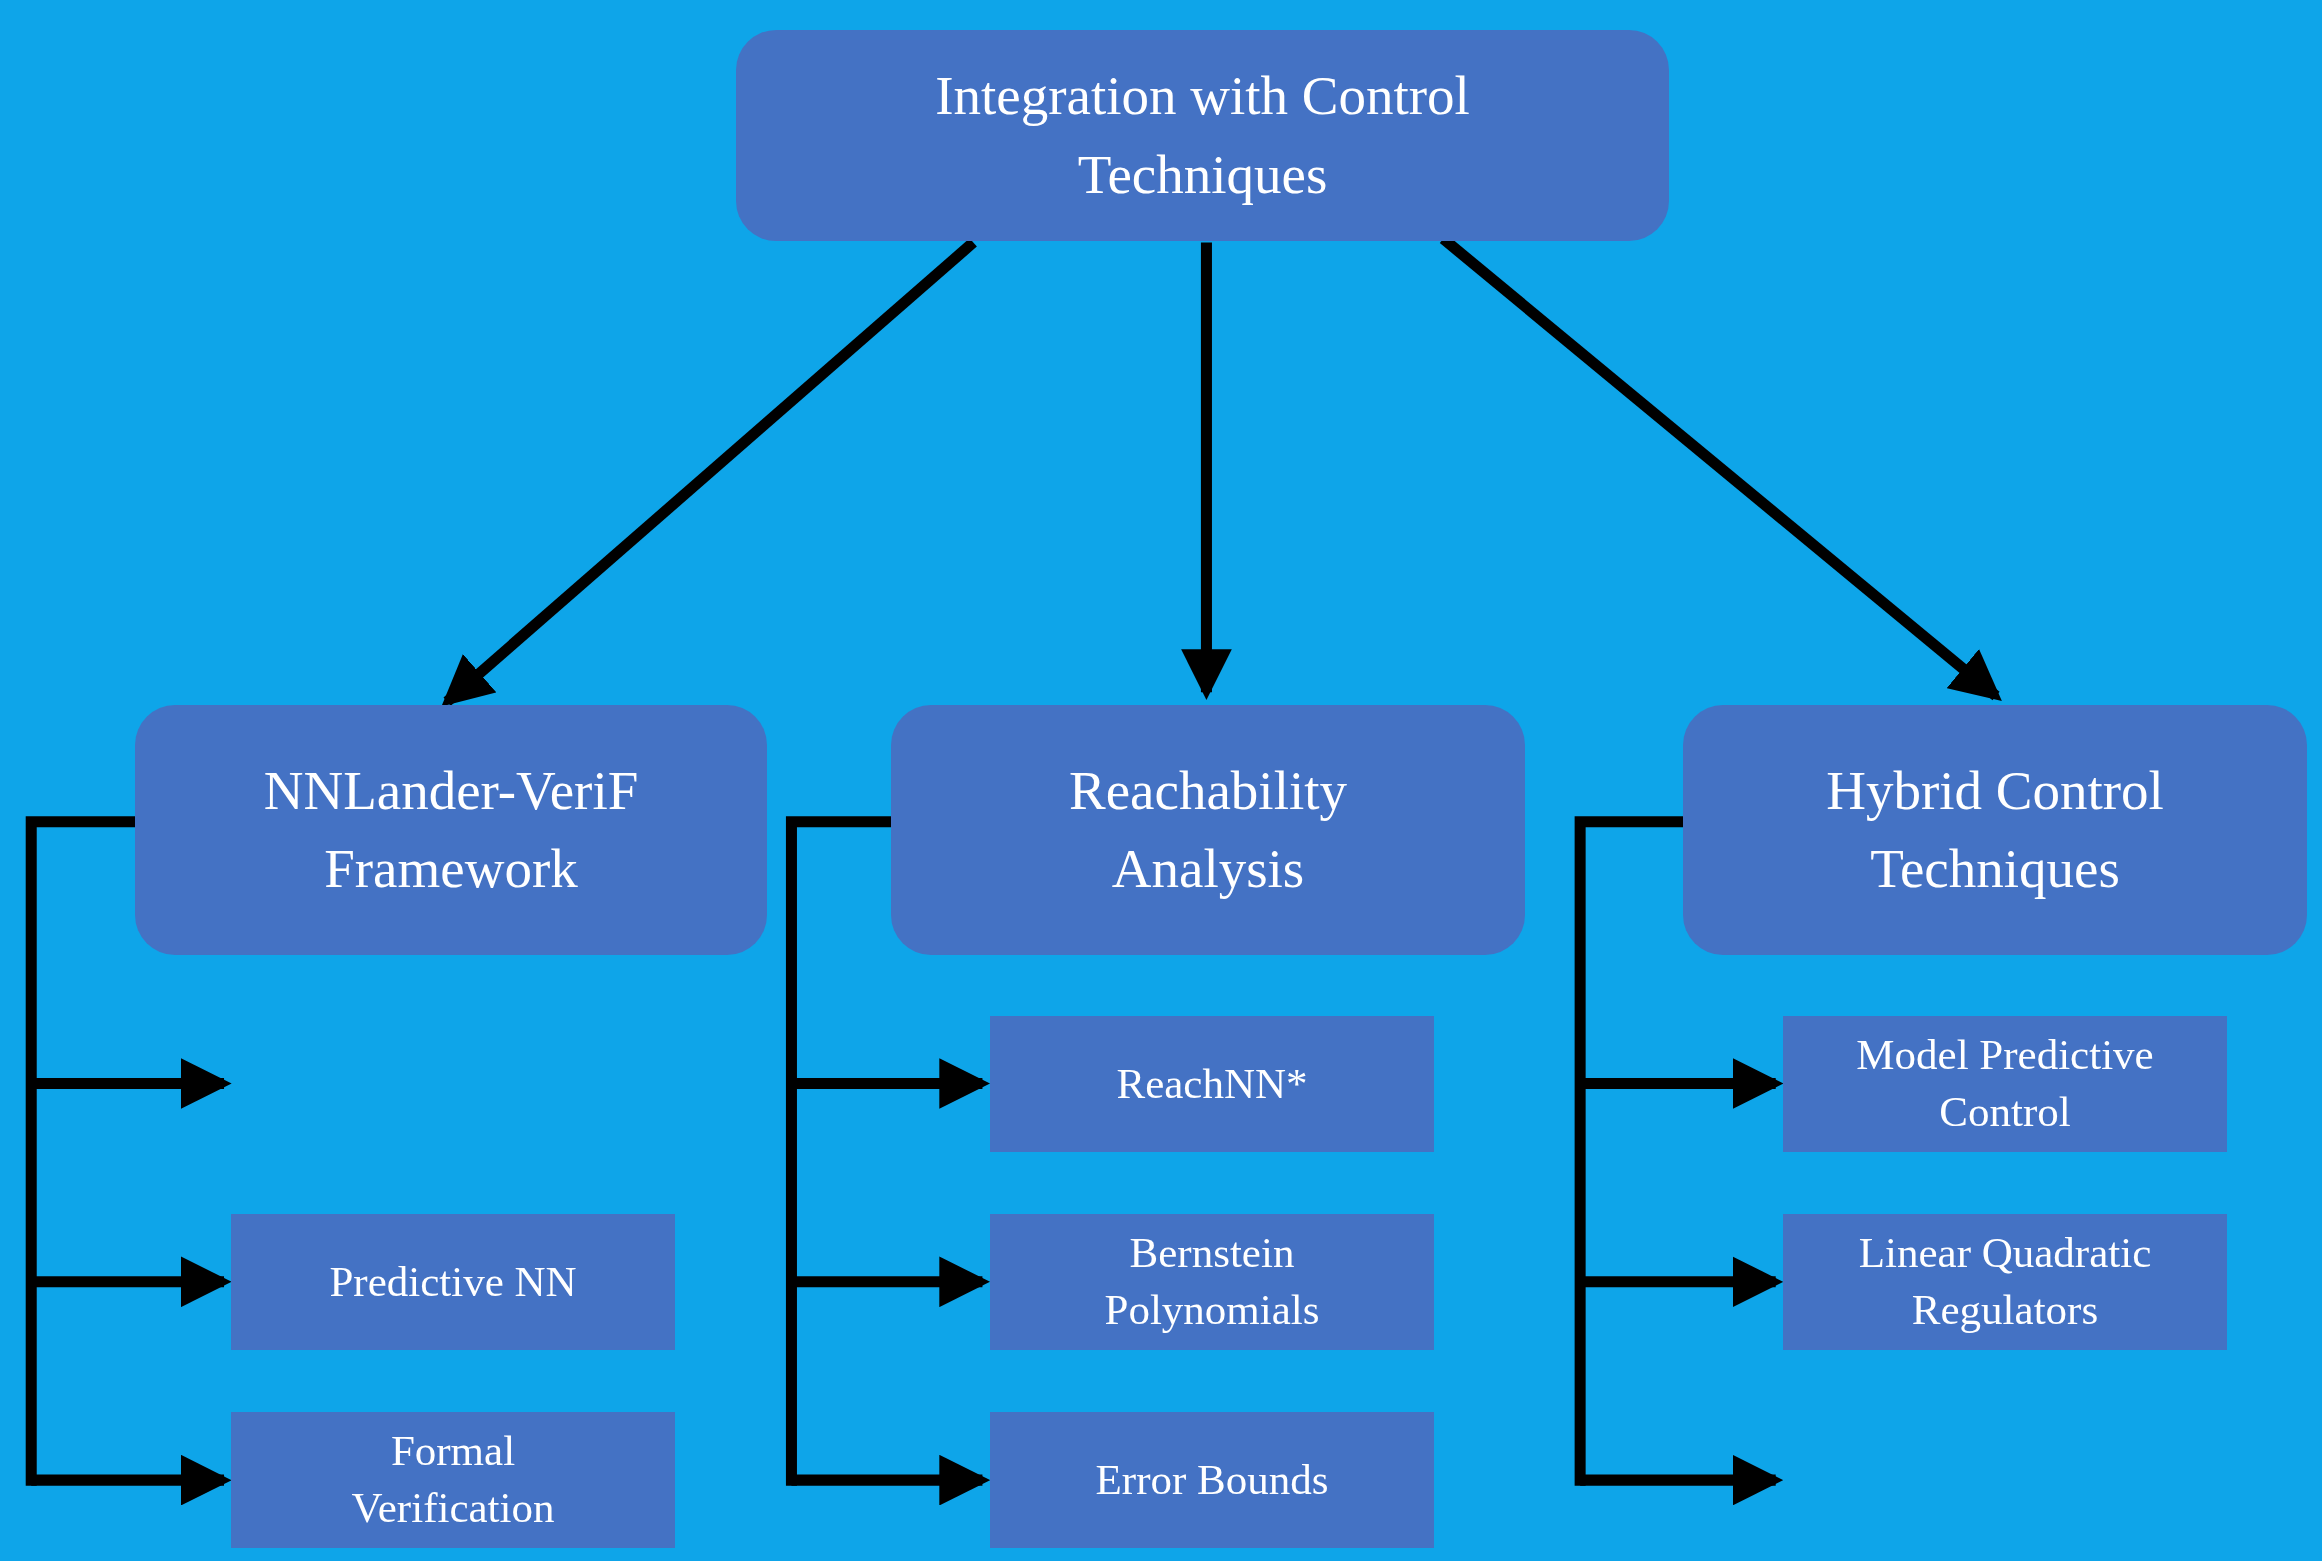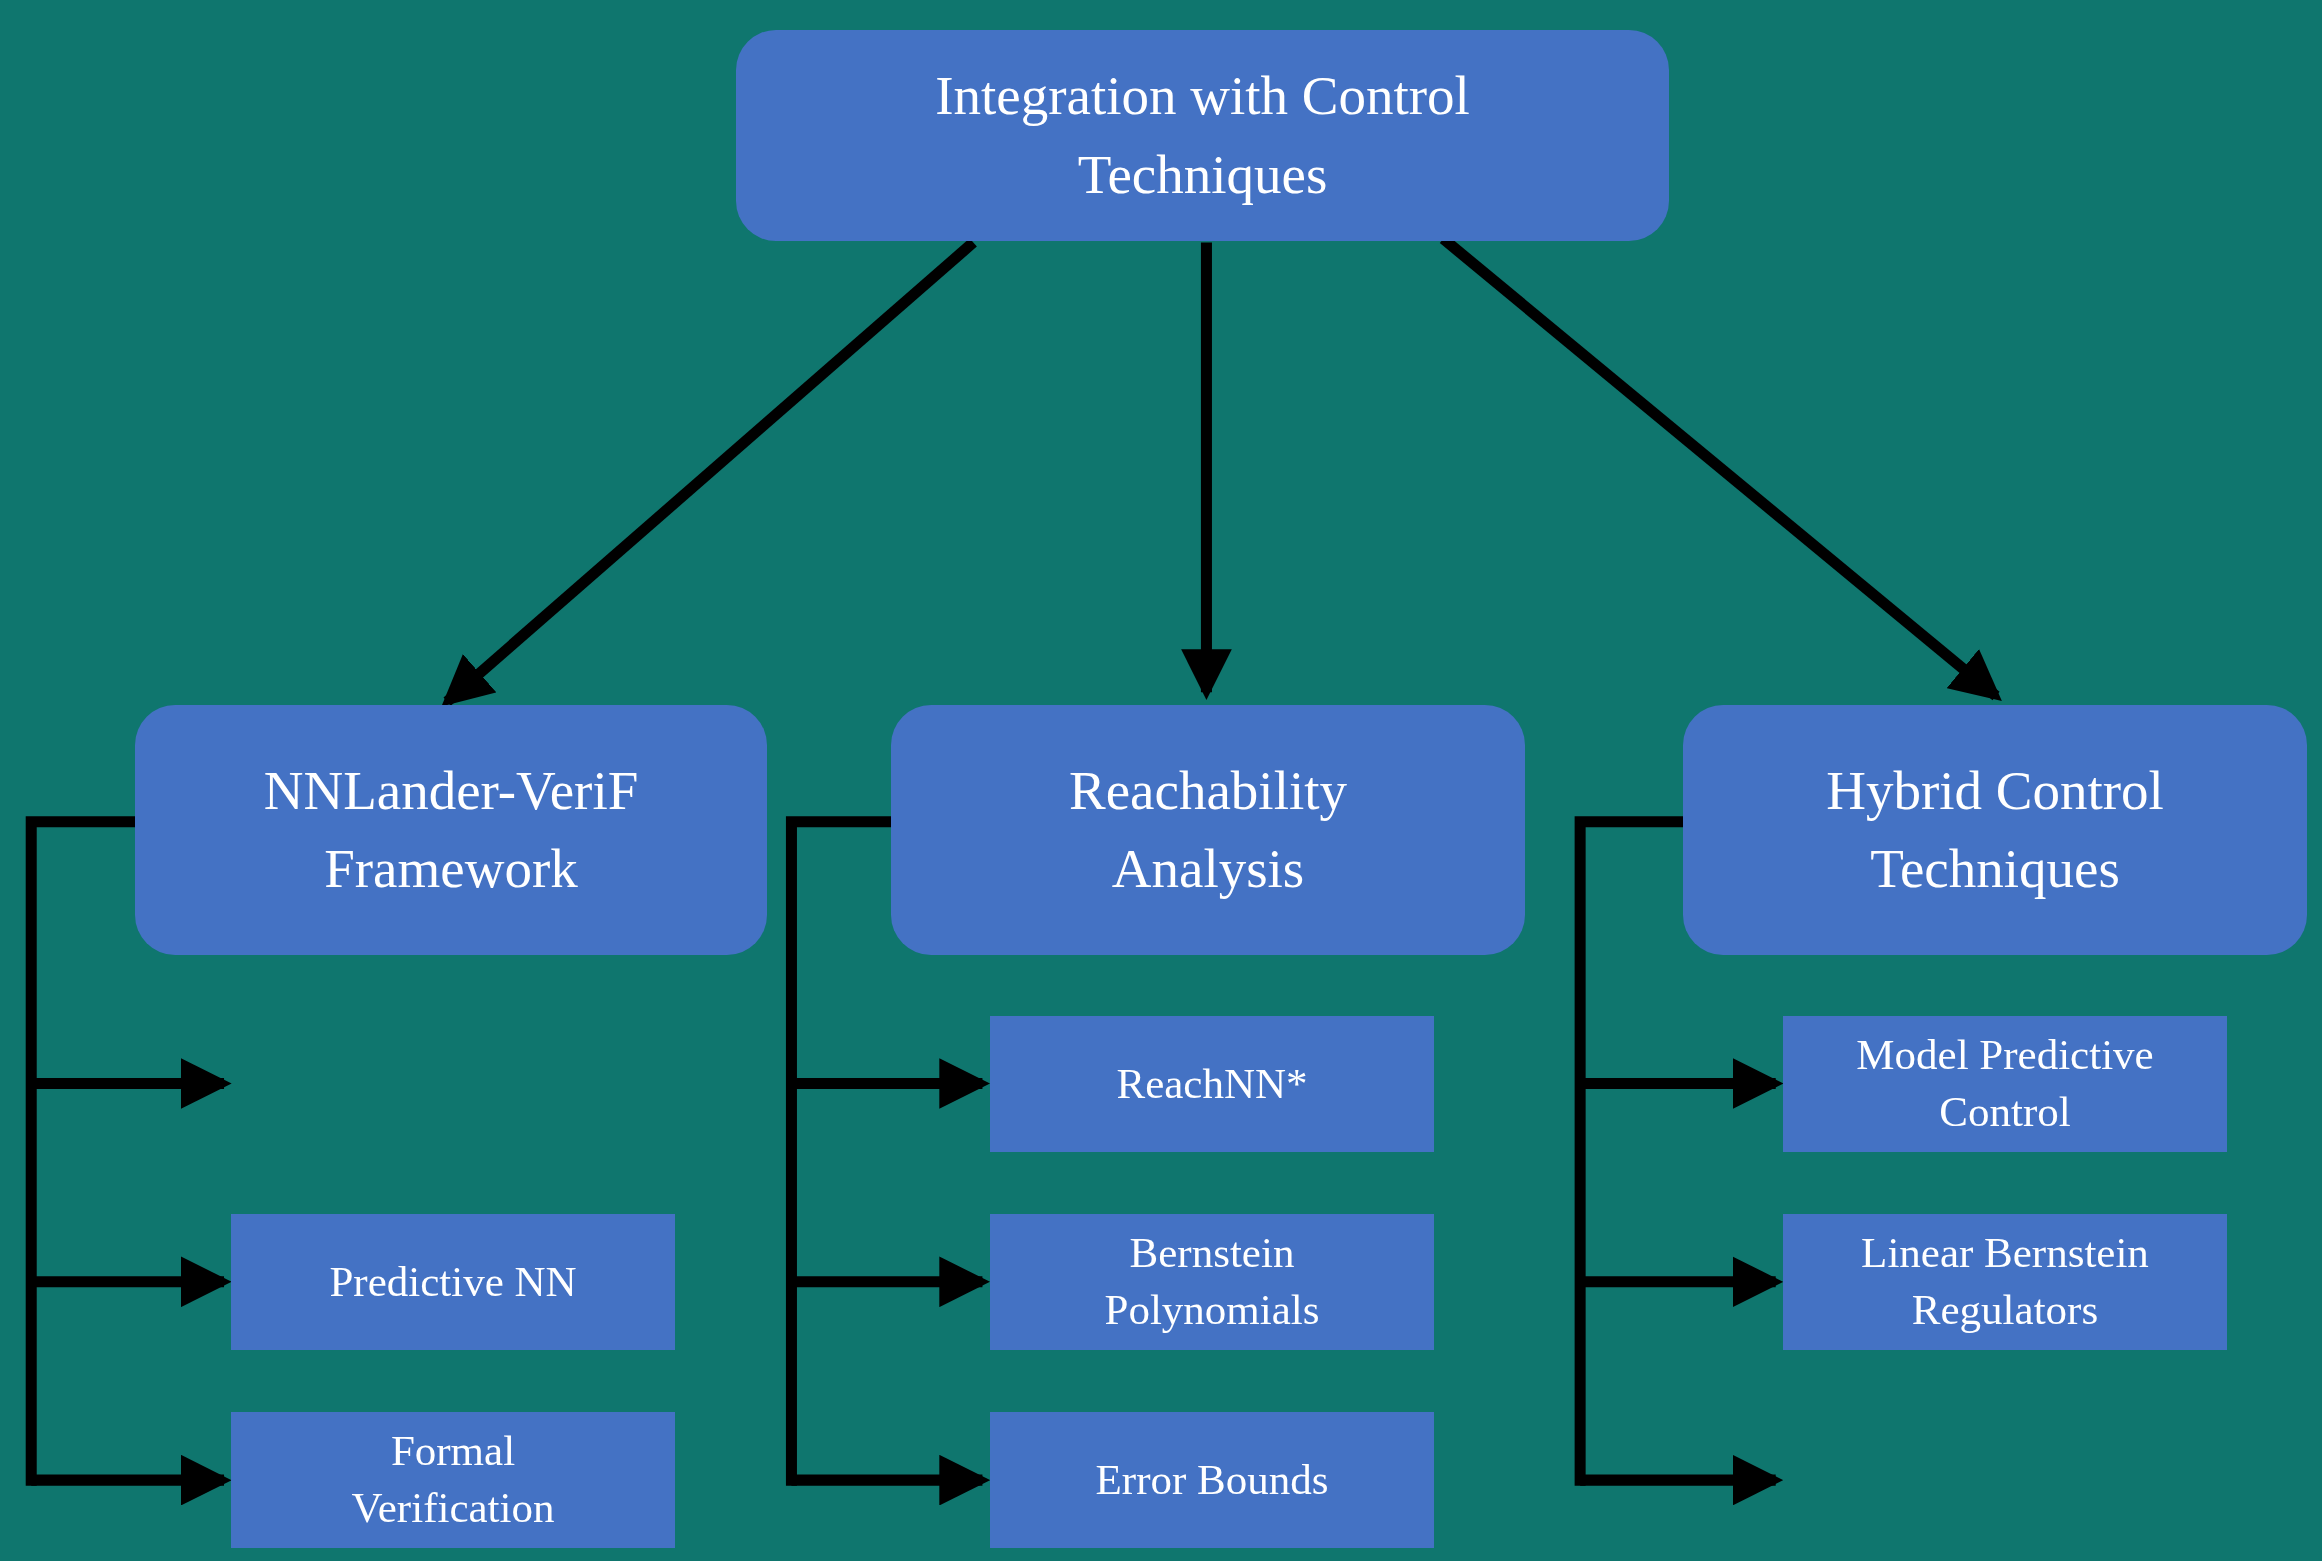--- a/index.html
+++ b/index.html
@@ -8,21 +8,21 @@
     padding: 0;
     width: 2322px;
     height: 1561px;
     background: #ffffff;
     overflow: hidden;
   }
   .canvas {
     position: relative;
     width: 2322px;
     height: 1561px;
-    background: #0f766e;
+    background: #0ea5e9;
   }
   .connectors {
     position: absolute;
     left: 0;
     top: 0;
   }
   .node {
     position: absolute;
     background: #4472C4;
     color: #ffffff;
@@ -105,18 +105,18 @@
   </div>
   <div class="node" style="left:990px; top:1412px; width:444px; height:136px;">
     <span class="lbl small">Error Bounds</span>
   </div>
 
   <div class="node" style="left:1783px; top:1016px; width:444px; height:136px;justify-content:center;">
     <span class="lbl small">Model Predictive
 Control</span>
   </div>
   <div class="node" style="left:1783px; top:1214px; width:444px; height:136px;">
-    <span class="lbl small">Linear Bernstein
+    <span class="lbl small">Linear Quadratic
 Regulators</span>
   </div>
 
 </div>
 
 
 </body></html>

